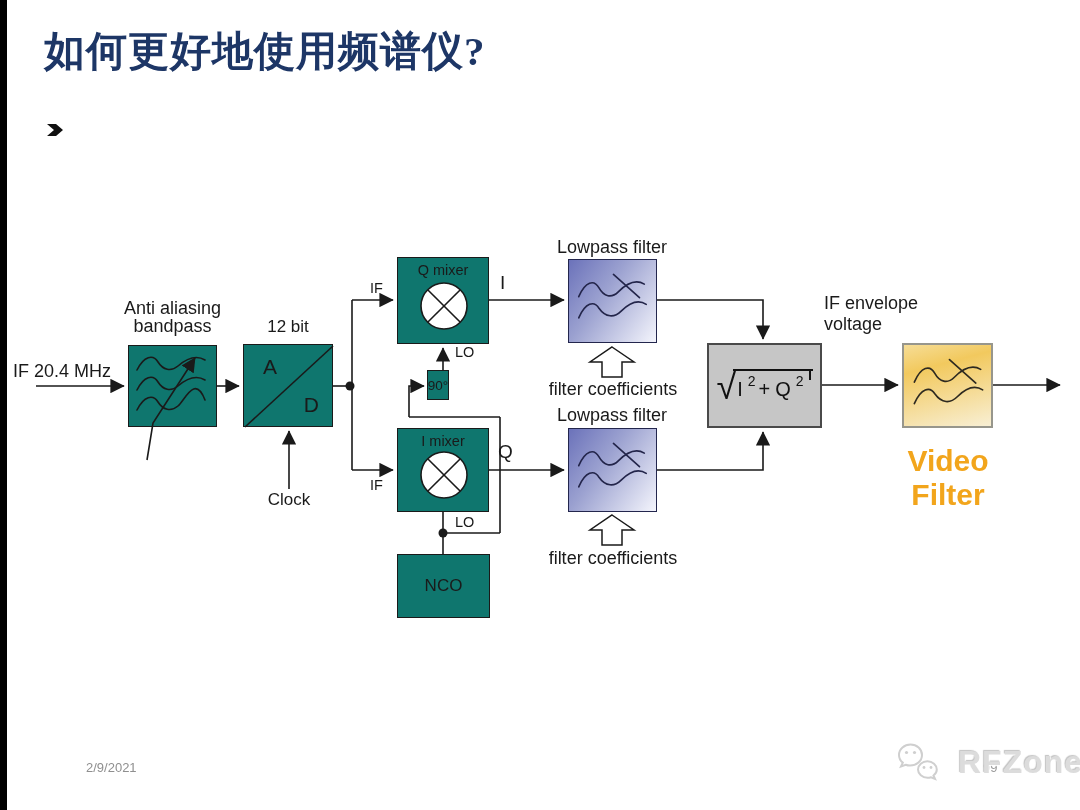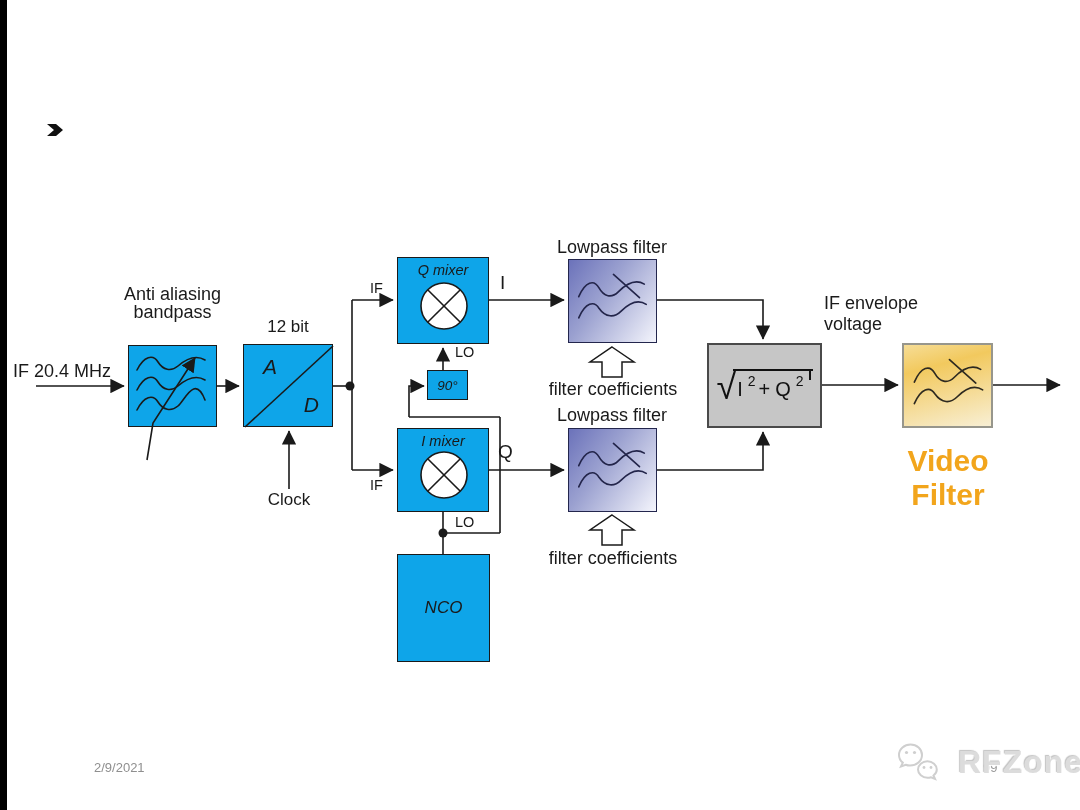--- a/index.html
+++ b/index.html
@@ -8,21 +8,21 @@
   .left-bar{position:absolute;left:0;top:0;width:7px;height:810px;background:#000;}
   .abs{position:absolute;}
 
   .title{position:absolute;left:44px;top:24px;margin:0;font-family:"Liberation Serif","DejaVu Serif",serif;
          font-size:41px;font-weight:bold;color:#1d3666;letter-spacing:1px;}
   .bullet-row{position:absolute;left:46px;top:122px;display:flex;align-items:center;gap:24px;}
   .bullet-icon{width:18px;height:16px;flex:0 0 auto;}
   .bullet-text{font-size:21px;font-weight:bold;color:#141414;}
 
   
-  .gbox{position:absolute;background:#0ea5e9;border:1.5px solid #1a1a1a;box-sizing:border-box;font-style:italic;}
+  .gbox{position:absolute;background:#0f766e;border:1.5px solid #1a1a1a;box-sizing:border-box;}
   .lbl{position:absolute;font-size:18px;color:#1a1a1a;white-space:nowrap;}
   .lbl-c{text-align:center;white-space:normal;}
   .mixer-name{position:absolute;left:0;right:0;top:4px;text-align:center;font-size:14.5px;}
   .blue-box{position:absolute;box-sizing:border-box;border:1.5px solid #23264d;
             background:linear-gradient(125deg,#6b72ba 0%,#9ba1d0 40%,#f4f5fc 100%);}
   .gold-box{position:absolute;box-sizing:border-box;border:2px solid #97968c;
             background:linear-gradient(165deg,#f6dd96 0%,#f2c95e 28%,#f8efd4 100%);}
   .mag-box{position:absolute;background:#c6c6c6;border:2.5px solid #4a4a4a;box-sizing:border-box;
            display:flex;align-items:center;justify-content:center;}
   .mag-expr{display:flex;align-items:flex-start;font-size:20px;color:#111;}
@@ -42,20 +42,21 @@
   .watermark{position:absolute;left:896px;top:742px;display:flex;align-items:center;gap:18px;}
   .wm-text{font-size:32px;font-weight:bold;color:#dcdcdc;letter-spacing:1px;
            text-shadow:1px 1px 1px #ffffff,-1px -1px 1px #c3c3c3;}
 </style>
 </head>
 <body>
 
 <div class="slide">
   <div class="left-bar"></div>
 
+  <h1 class="title">如何更好地使用频谱仪?</h1>
 
   <div class="bullet-row">
     <svg class="bullet-icon" viewBox="0 0 18 16">
       <path d="M1,2 L10,2 L17,8 L10,14 L1,14 L8,8 Z" fill="#111"></path>
     </svg>
   </div>
 
   <div>
 
     <div class="gbox" style="left:128px;top:345px;width:89px;height:82px;">
@@ -78,34 +79,34 @@
 
     <div class="gbox" style="left:397px;top:257px;width:92px;height:87px;">
       <div class="mixer-name">Q mixer</div>
       <svg width="92" height="87" viewBox="0 0 92 87">
         <circle cx="46" cy="48" r="23" fill="#ffffff" stroke="#1a1a1a" stroke-width="1.6"></circle>
         <line x1="29.7" y1="31.7" x2="62.3" y2="64.3" stroke="#1a1a1a" stroke-width="1.6"></line>
         <line x1="29.7" y1="64.3" x2="62.3" y2="31.7" stroke="#1a1a1a" stroke-width="1.6"></line>
       </svg>
     </div>
 
-    <div class="gbox" style="left:427px;top:370px;width:41px;height:30px;display:flex;align-items:center;justify-content:center;font-size:13.5px;">
+    <div class="gbox" style="left:427px;top:370px;width:22px;height:30px;display:flex;align-items:center;justify-content:center;font-size:13.5px;">
       <span>90°</span>
     </div>
 
     <div class="gbox" style="left:397px;top:428px;width:92px;height:84px;">
       <div class="mixer-name">I mixer</div>
       <svg width="92" height="84" viewBox="0 0 92 84">
         <circle cx="46" cy="46" r="23" fill="#ffffff" stroke="#1a1a1a" stroke-width="1.6"></circle>
         <line x1="29.7" y1="29.7" x2="62.3" y2="62.3" stroke="#1a1a1a" stroke-width="1.6"></line>
         <line x1="29.7" y1="62.3" x2="62.3" y2="29.7" stroke="#1a1a1a" stroke-width="1.6"></line>
       </svg>
     </div>
 
-    <div class="gbox" style="left:397px;top:554px;width:93px;height:108px;display:flex;align-items:center;justify-content:center;font-size:17px;">
+    <div class="gbox" style="left:397px;top:554px;width:93px;height:64px;display:flex;align-items:center;justify-content:center;font-size:17px;">
       <span>NCO</span>
     </div>
 
     <div class="blue-box" style="left:568px;top:259px;width:89px;height:84px;">
       <svg width="86" height="81" viewBox="0 0 89 84">
         <g fill="none" stroke="#23254a" stroke-width="1.7" stroke-linecap="round">
           <path d="M10,38 C17,22 26,20 31,29 C36,38 44,40 51,33 C58,26 68,19 78,25"></path>
           <path d="M46,15 L73,39"></path>
           <path d="M10,60 C17,44 26,42 31,50 C38,60 47,60 54,53 C61,46 71,40 80,46"></path>
         </g>
@@ -167,21 +168,21 @@
         <path d="M822,385 L898,385" marker-end="url(#arr)"></path>
         <path d="M993,385 L1060,385" marker-end="url(#arr)"></path>
       </g>
       <circle cx="350" cy="386" r="4.5" fill="#1a1a1a"></circle>
       <circle cx="443" cy="533" r="4.5" fill="#1a1a1a"></circle>
       <polygon points="612,347 634,362 622,362 622,377 602,377 602,362 590,362" fill="#ffffff" stroke="#1a1a1a" stroke-width="1.5"></polygon>
       <polygon points="612,515 634,530 622,530 622,545 602,545 602,530 590,530" fill="#ffffff" stroke="#1a1a1a" stroke-width="1.5"></polygon>
     </svg>
 
     <div class="lbl" style="left:13px;top:361px;">IF 20.4 MHz</div>
-    <div class="lbl lbl-c" style="left:115px;top:285px;width:115px;line-height:18px;">
+    <div class="lbl lbl-c" style="left:115px;top:299px;width:115px;line-height:18px;">
       <div>Anti aliasing</div>
       <div>bandpass</div>
     </div>
     <div class="lbl lbl-c" style="left:243px;top:317px;width:90px;font-size:17px;">12 bit</div>
     <div class="lbl lbl-c" style="left:244px;top:490px;width:90px;font-size:17px;">Clock</div>
     <div class="lbl" style="left:370px;top:280px;font-size:14.5px;">IF</div>
     <div class="lbl" style="left:370px;top:477px;font-size:14.5px;">IF</div>
     <div class="lbl" style="left:455px;top:344px;font-size:14.5px;">LO</div>
     <div class="lbl" style="left:455px;top:514px;font-size:14.5px;">LO</div>
     <div class="lbl" style="left:500px;top:272px;font-size:19px;">I</div>
@@ -190,21 +191,21 @@
     <div class="lbl lbl-c" style="left:554px;top:405px;width:116px;">Lowpass filter</div>
     <div class="lbl lbl-c" style="left:548px;top:379px;width:130px;">filter coefficients</div>
     <div class="lbl lbl-c" style="left:548px;top:548px;width:130px;">filter coefficients</div>
     <div class="lbl" style="left:824px;top:293px;line-height:21px;">
       <div>IF envelope</div>
       <div>voltage</div>
     </div>
     <div class="vf-caption">Video Filter</div>
   </div>
 
-  <div class="footer-text" style="left:94px;top:760px;">2/9/2021</div>
+  <div class="footer-text" style="left:86px;top:760px;">2/9/2021</div>
   <div class="footer-text" style="left:983px;top:760px;color:#9a9a9a;">99</div>
 
   <div class="watermark">
     <svg width="44" height="40" viewBox="0 0 44 40">
       <g fill="none" stroke="#cfcfcf" stroke-width="2">
         <path d="M26,13 C26,19 20.5,23.5 14,23.5 C12.5,23.5 11,23.2 9.7,22.7 L5,24.5 L6.8,20.6 C4.4,18.8 3,16.1 3,13 C3,7 8.5,2.5 14.5,2.5 C20.8,2.5 26,7 26,13 Z"></path>
         <path d="M22,27.5 C22,32 26.3,35.8 31.5,35.8 C32.7,35.8 33.9,35.6 35,35.2 L39,36.8 L37.5,33.5 C39.5,32 40.8,29.9 40.8,27.5 C40.8,23 36.5,19.3 31.4,19.3 C26.3,19.3 22,23 22,27.5 Z"></path>
       </g>
       <g fill="#cfcfcf">
         <circle cx="10.5" cy="10.5" r="1.6"></circle>

